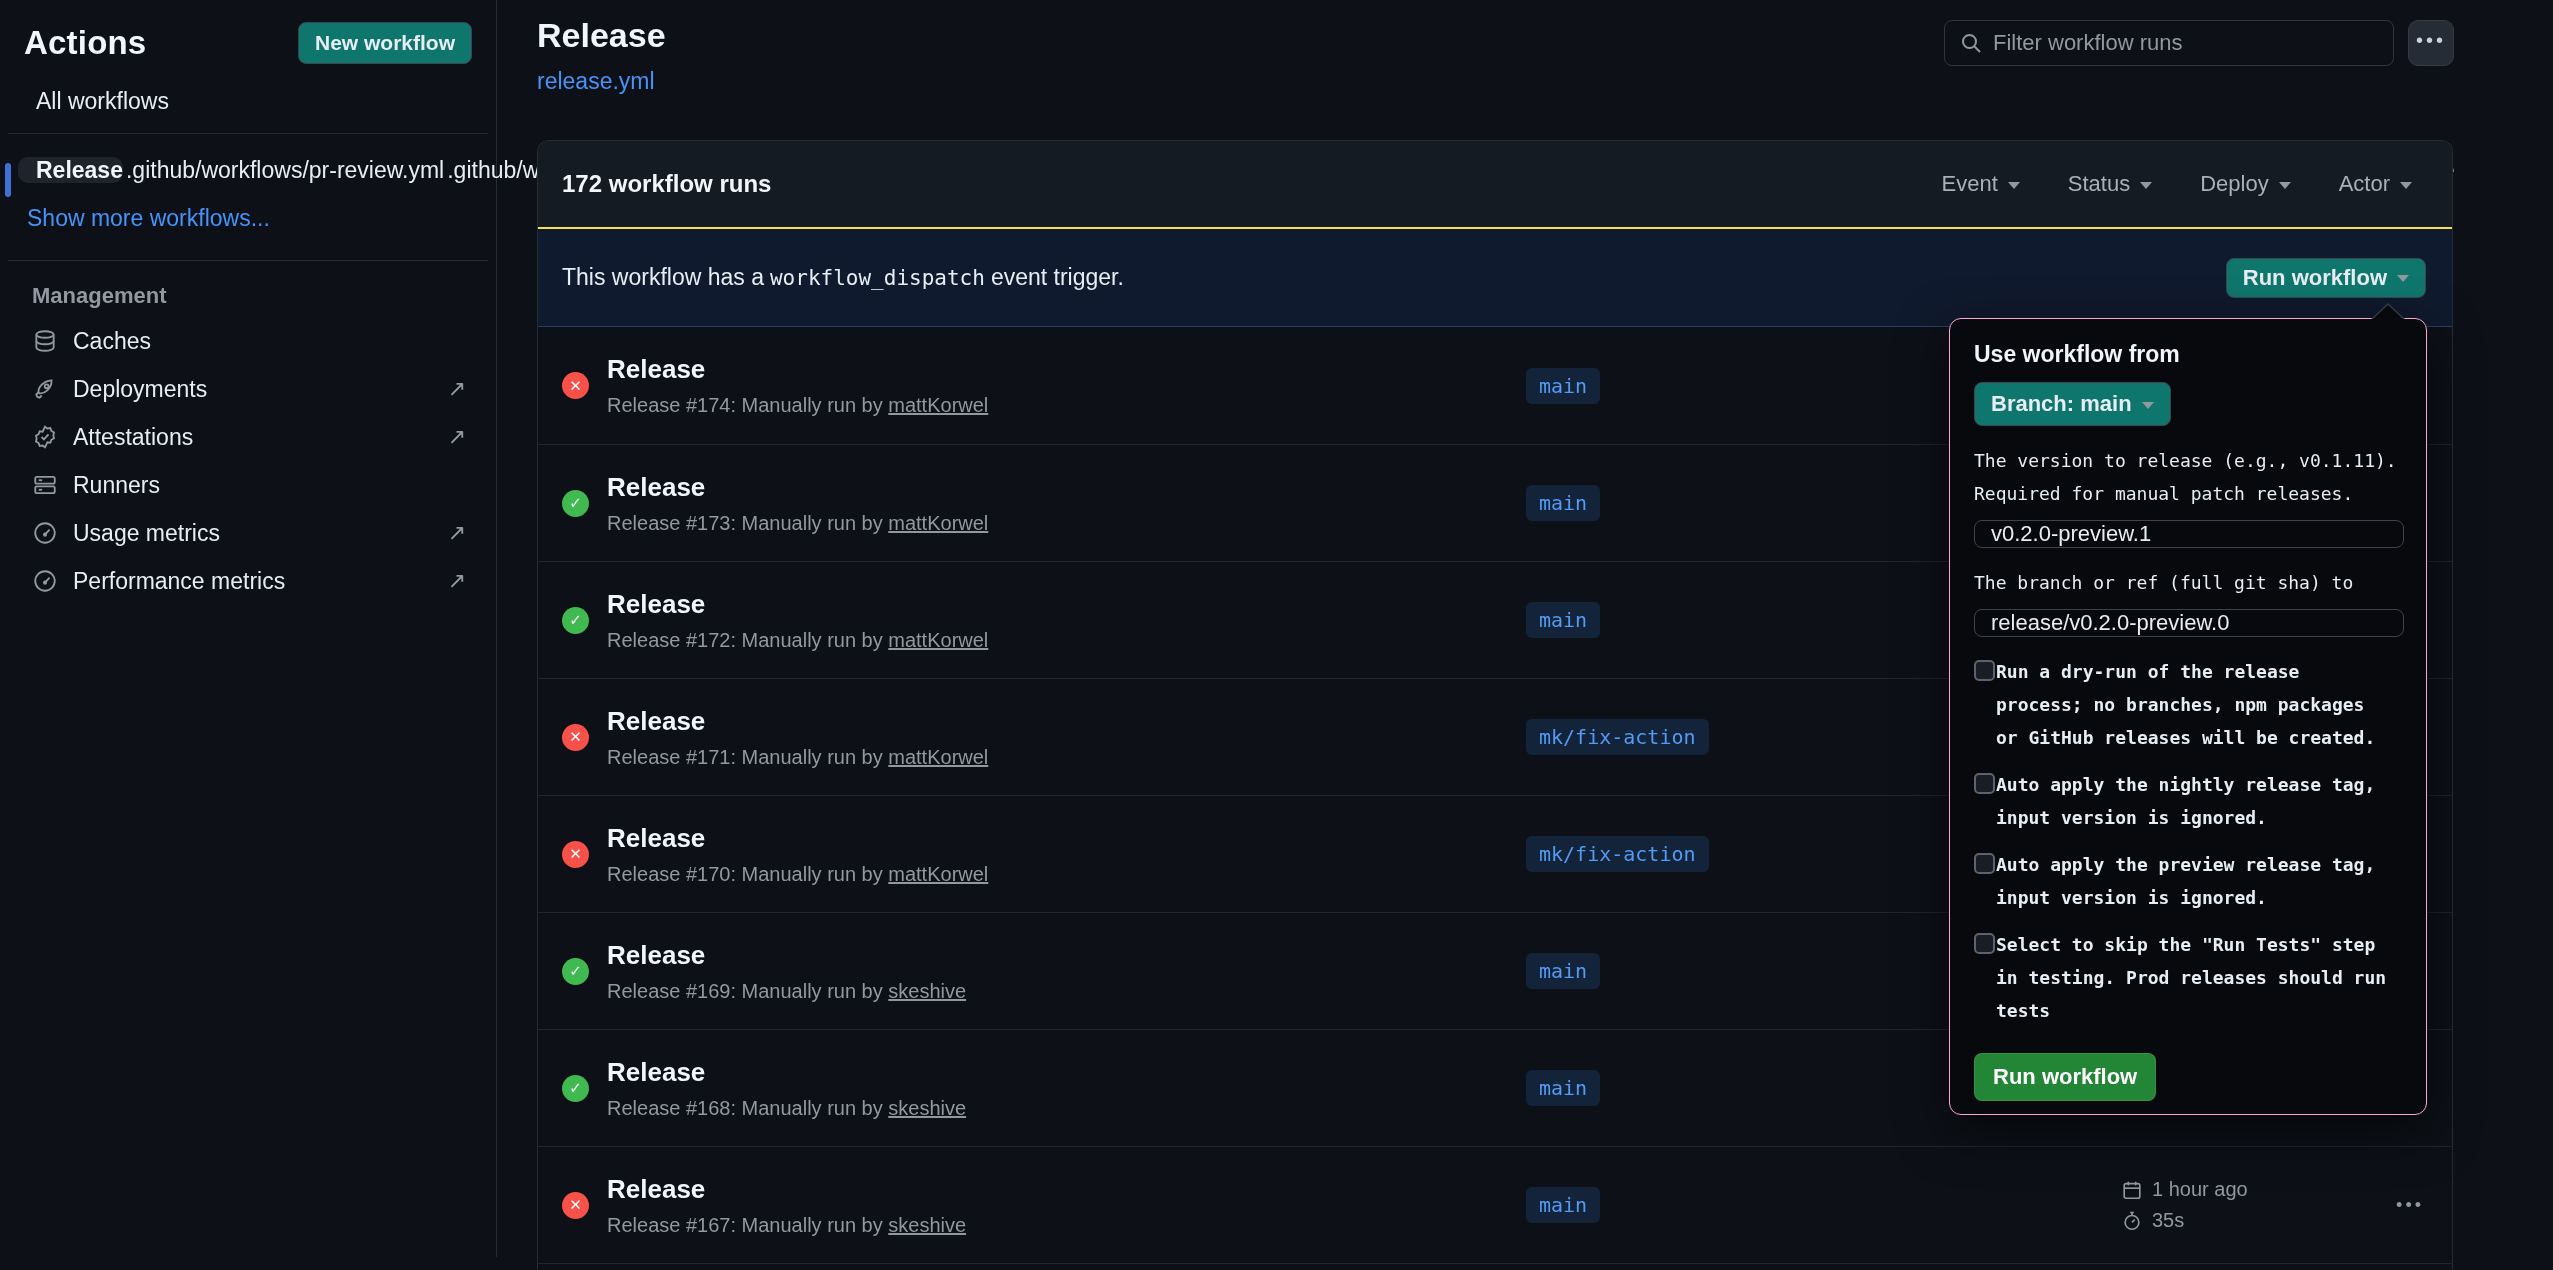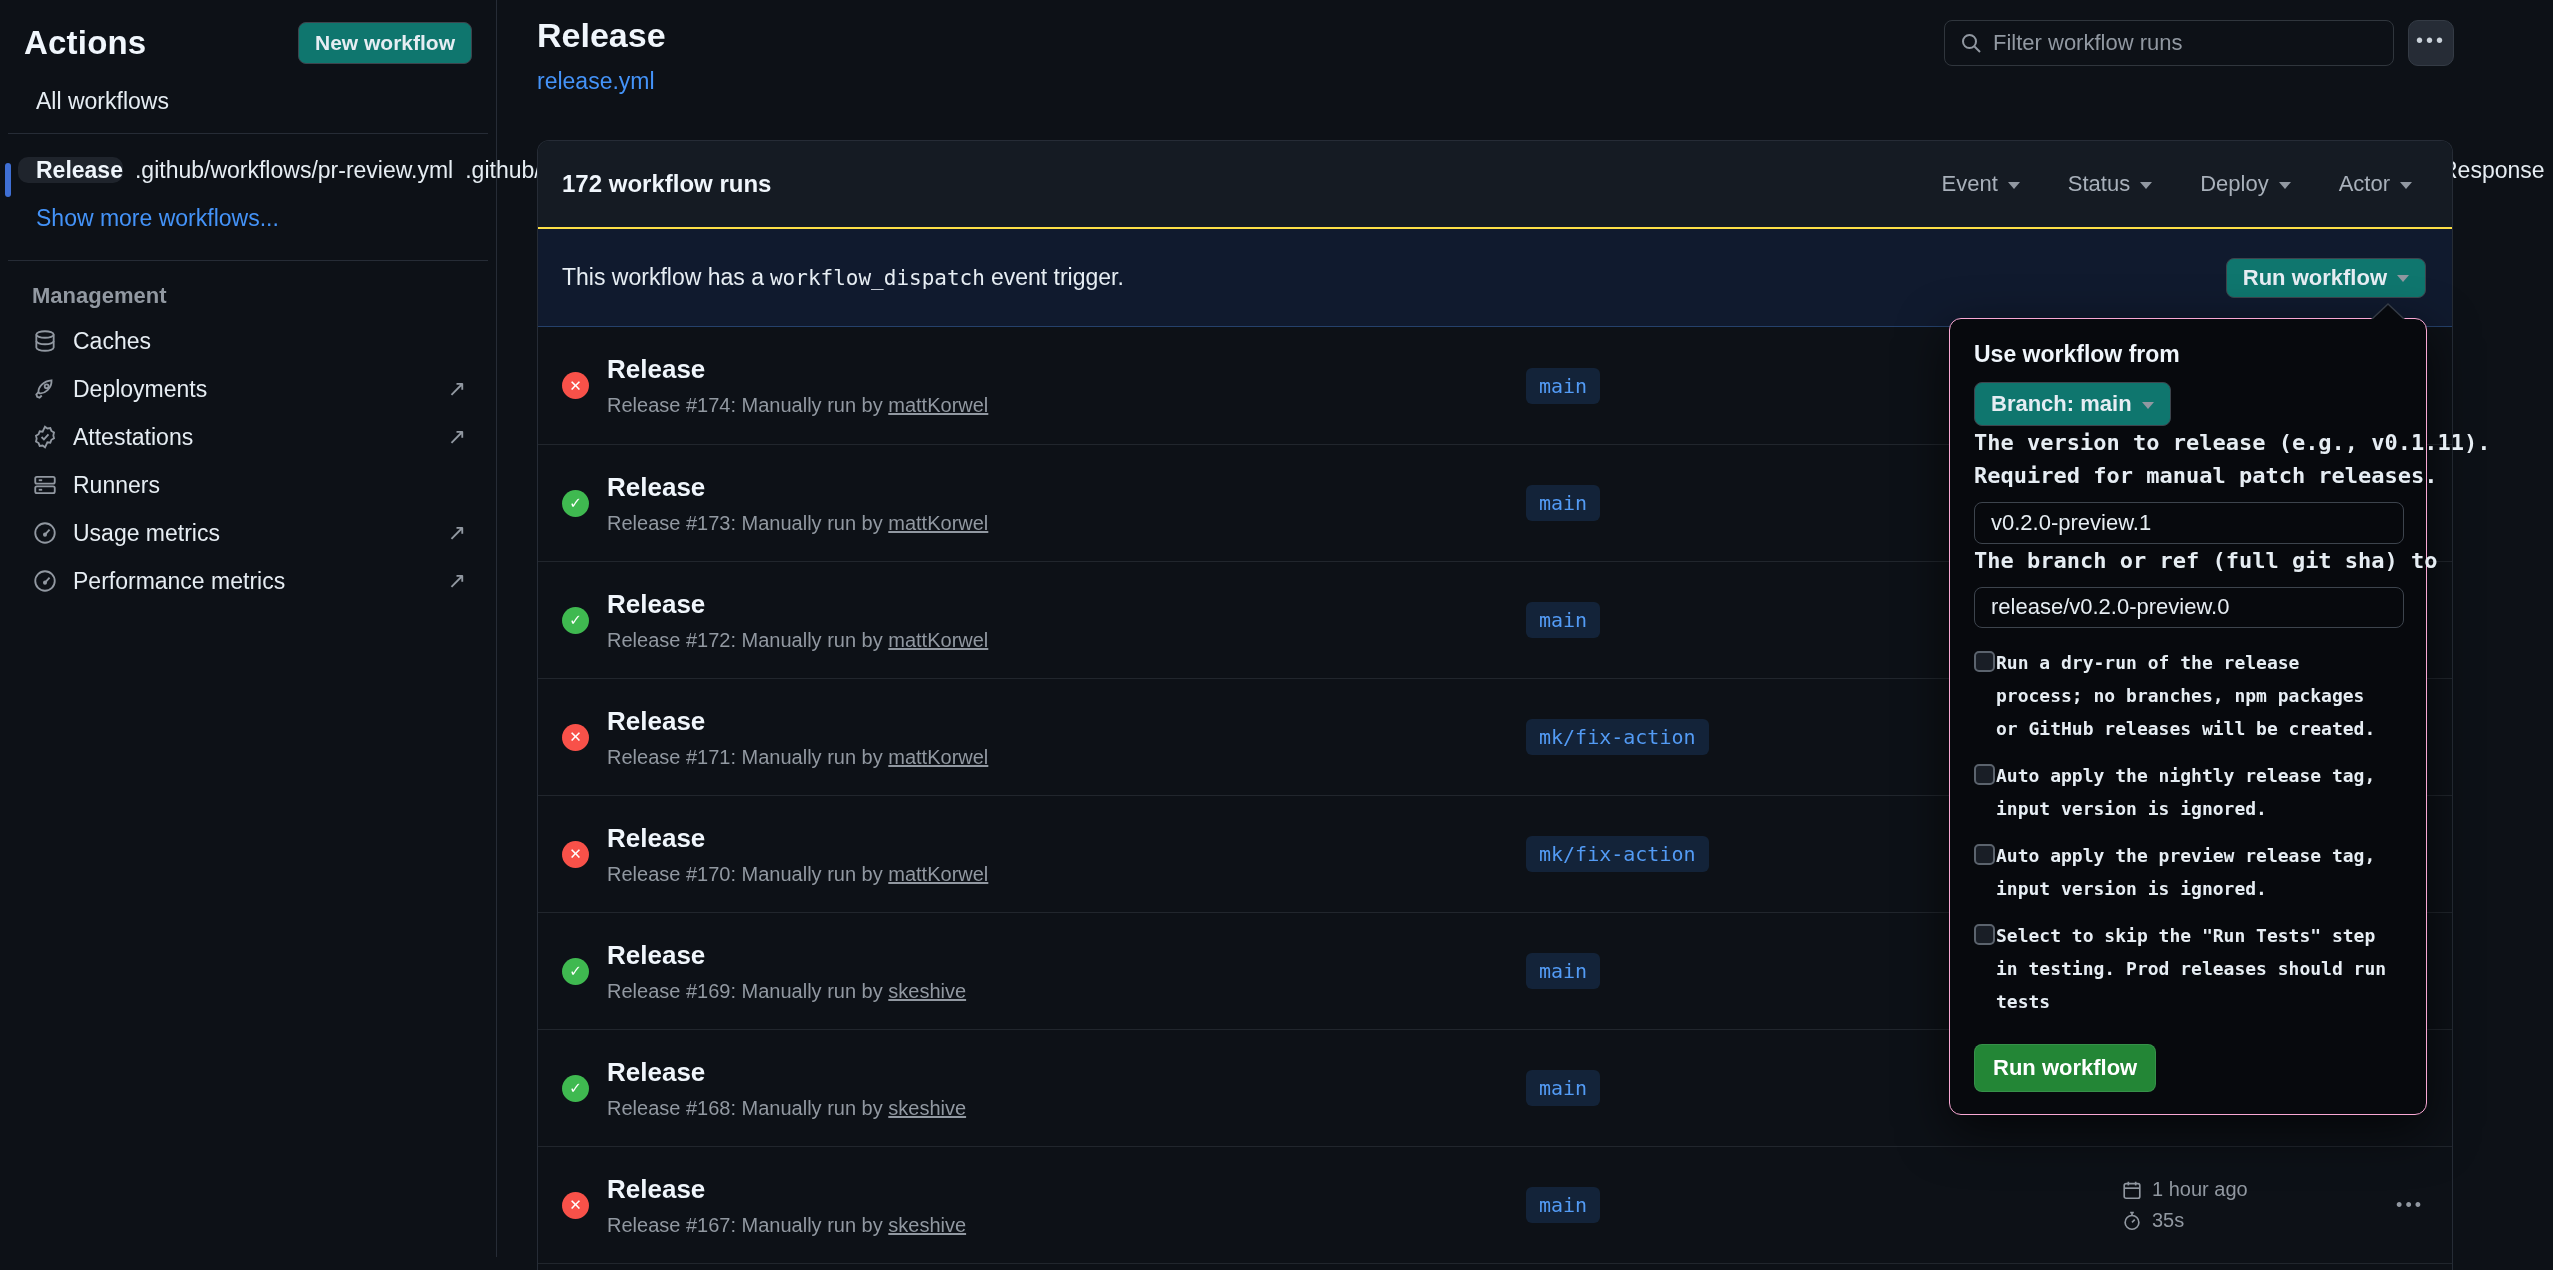--- a/index.html
+++ b/index.html
@@ -16,21 +16,21 @@
     border-right:1px solid #262c36; padding:0 24px; }
   .sb-head { display:flex; align-items:center; justify-content:space-between; margin-top:22px; }
   .sb-title { font-size:33px; font-weight:700; color:#f0f6fc; letter-spacing:.2px; }
   .btn-grey { background:#0f766e; border:1px solid #3d444d; color:#e6edf3;
     border-radius:8px; font-size:21px; font-weight:600; padding:8px 16px; cursor:pointer;
     font-family:inherit; }
   .all-wf { display:block; margin-top:24px; padding-left:12px; font-size:23px; color:#e6edf3; cursor:pointer; }
   .divider { border-top:1px solid #262c36; margin:18px -16px 0 -16px; }
   .wf-list { margin-top:12px; }
   .wf-item { height:48px; line-height:48px; font-size:23px; color:#e6edf3;
-    padding-left:12px; border-radius:10px; cursor:pointer; position:relative;
+    padding-left:3px; border-radius:10px; cursor:pointer; position:relative;
     white-space:nowrap; overflow:hidden; }
   .wf-item.selected { background:#1f242c; font-weight:700; color:#f0f6fc; height:46px; line-height:46px; margin:2px 0 2px -6px; padding-left:18px; }
   .wf-item.selected::before { content:""; position:absolute; left:-13px; top:6px; width:6px; height:34px;
     border-radius:3px; background:#3f6fd4; }
   .wf-item.link { color:#4493f8; }
   .mgmt-label { margin-top:22px; padding-left:8px; font-size:22px; font-weight:700; color:#9198a1; }
   .mgmt-list { margin-top:8px; }
   .mgmt-item { height:48px; display:flex; align-items:center; gap:15px; padding:0 6px 0 8px;
     font-size:23px; color:#e6edf3; cursor:pointer; border-radius:10px; }
   .mgmt-item svg { width:26px; height:26px; stroke:#9198a1; fill:none; stroke-width:1.7; flex:0 0 auto; }
@@ -91,21 +91,21 @@
     background:#07090d; border:1px solid #f9a8d4; border-radius:12px;
     box-shadow:0 16px 50px rgba(0,0,0,0.65); z-index:50; padding:22px 24px;
     display:flex; flex-direction:column; }
   .popover::after { content:""; position:absolute; top:-16px; left:421px;
     border-left:17px solid transparent; border-right:17px solid transparent; border-bottom:16px solid #343b45; }
   .popover::before { content:""; position:absolute; top:-14px; left:423px;
     border-left:15px solid transparent; border-right:15px solid transparent; border-bottom:14px solid #07090d; z-index:1; }
   .pop-heading { font-size:23px; font-weight:700; color:#f0f6fc; }
   .branch-select { margin-top:14px; align-self:flex-start; display:flex; align-items:center; gap:10px;
     height:44px; font-size:22px; }
-  .help { font-size:22px; font-weight:700; line-height:33px; color:#e6edf3; white-space:nowrap; }
+  .help { margin-top:18px; font-size:18px; font-weight:400; line-height:33px; color:#e6edf3; white-space:nowrap; }
   .help .req { color:#f85149; }
   .pop-input { margin-top:10px; height:44px; width:430px; background:transparent;
     border:1px solid #3d444d; border-radius:8px; color:#e6edf3; font-size:22px;
     padding:0 16px; font-family:"Liberation Sans","DejaVu Sans",sans-serif; outline:none; }
   .cb-group { margin-top:14px; display:grid; grid-template-columns:22px 1fr; }
   .cb-group:first-of-type { margin-top:18px; }
   .cb-box { width:21px; height:21px; border:2px solid #5b636d; background:#191e26; border-radius:5px; margin-top:5px; cursor:pointer; }
   .cb-lines { font-size:18px; font-weight:700; line-height:33px; color:#e6edf3; white-space:nowrap; }
   .btn-green { margin-top:26px; align-self:flex-start; background:#238636; color:#ffffff;
     border:1px solid rgba(240,246,252,0.1); border-radius:8px; font-size:22px; font-weight:700;

